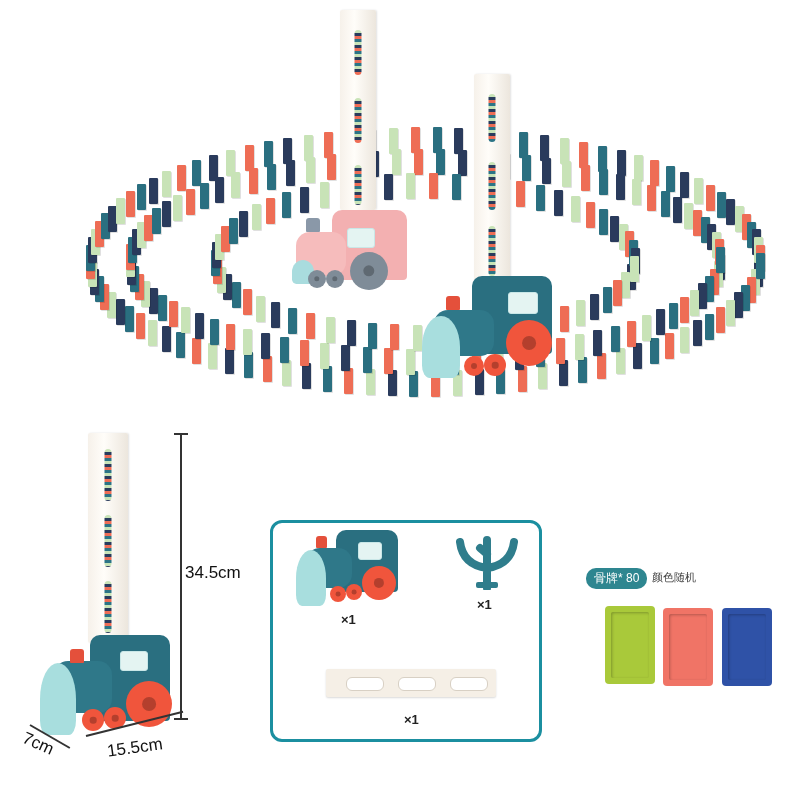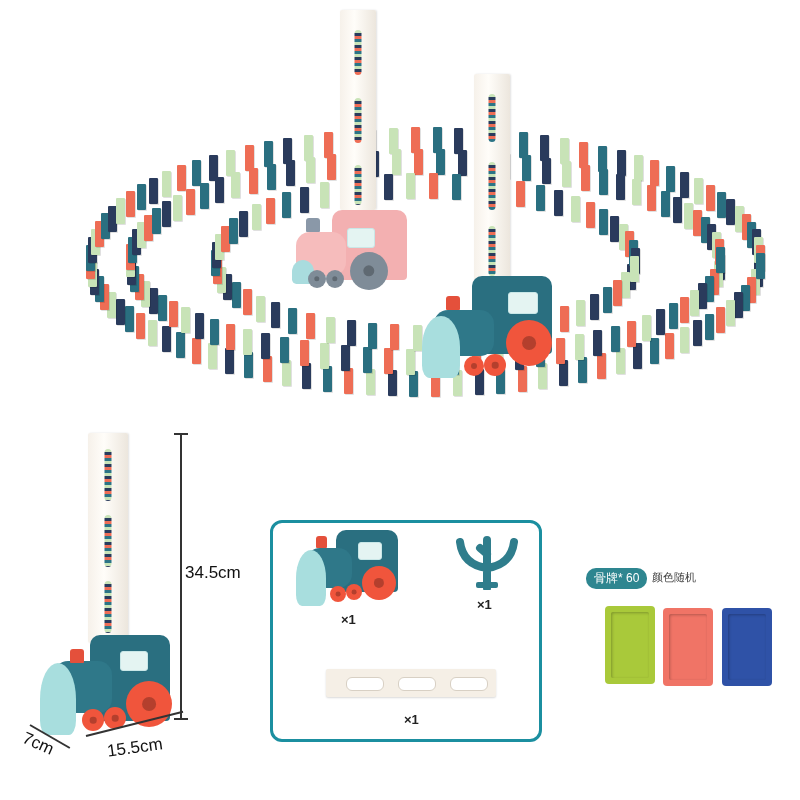--- a/index.html
+++ b/index.html
@@ -350,17 +350,17 @@
 </div>
 <div class="qty" style="left:477px;top:597px;">×1</div>
 
 <div class="abs" style="left:326px;top:669px;width:170px;height:28px;background:#f5efe6;border-radius:2px;box-shadow:0 1px 2px rgba(0,0,0,.15);">
   <div class="abs" style="left:20px;top:8px;width:36px;height:12px;border:1px solid #d8d0c4;border-radius:6px;background:#fff;"></div>
   <div class="abs" style="left:72px;top:8px;width:36px;height:12px;border:1px solid #d8d0c4;border-radius:6px;background:#fff;"></div>
   <div class="abs" style="left:124px;top:8px;width:36px;height:12px;border:1px solid #d8d0c4;border-radius:6px;background:#fff;"></div>
 </div>
 <div class="qty" style="left:404px;top:712px;">×1</div>
 
-<div class="pill">骨牌* 60</div>
+<div class="pill">骨牌* 80</div>
 <div class="pill-sub">颜色随机</div>
 <div class="block" style="left:605px;top:606px;background:#a9c93a;"></div>
 <div class="block" style="left:663px;top:608px;background:#f07466;"></div>
 <div class="block" style="left:722px;top:608px;background:#2f52a7;"></div>
 
 </body></html>

